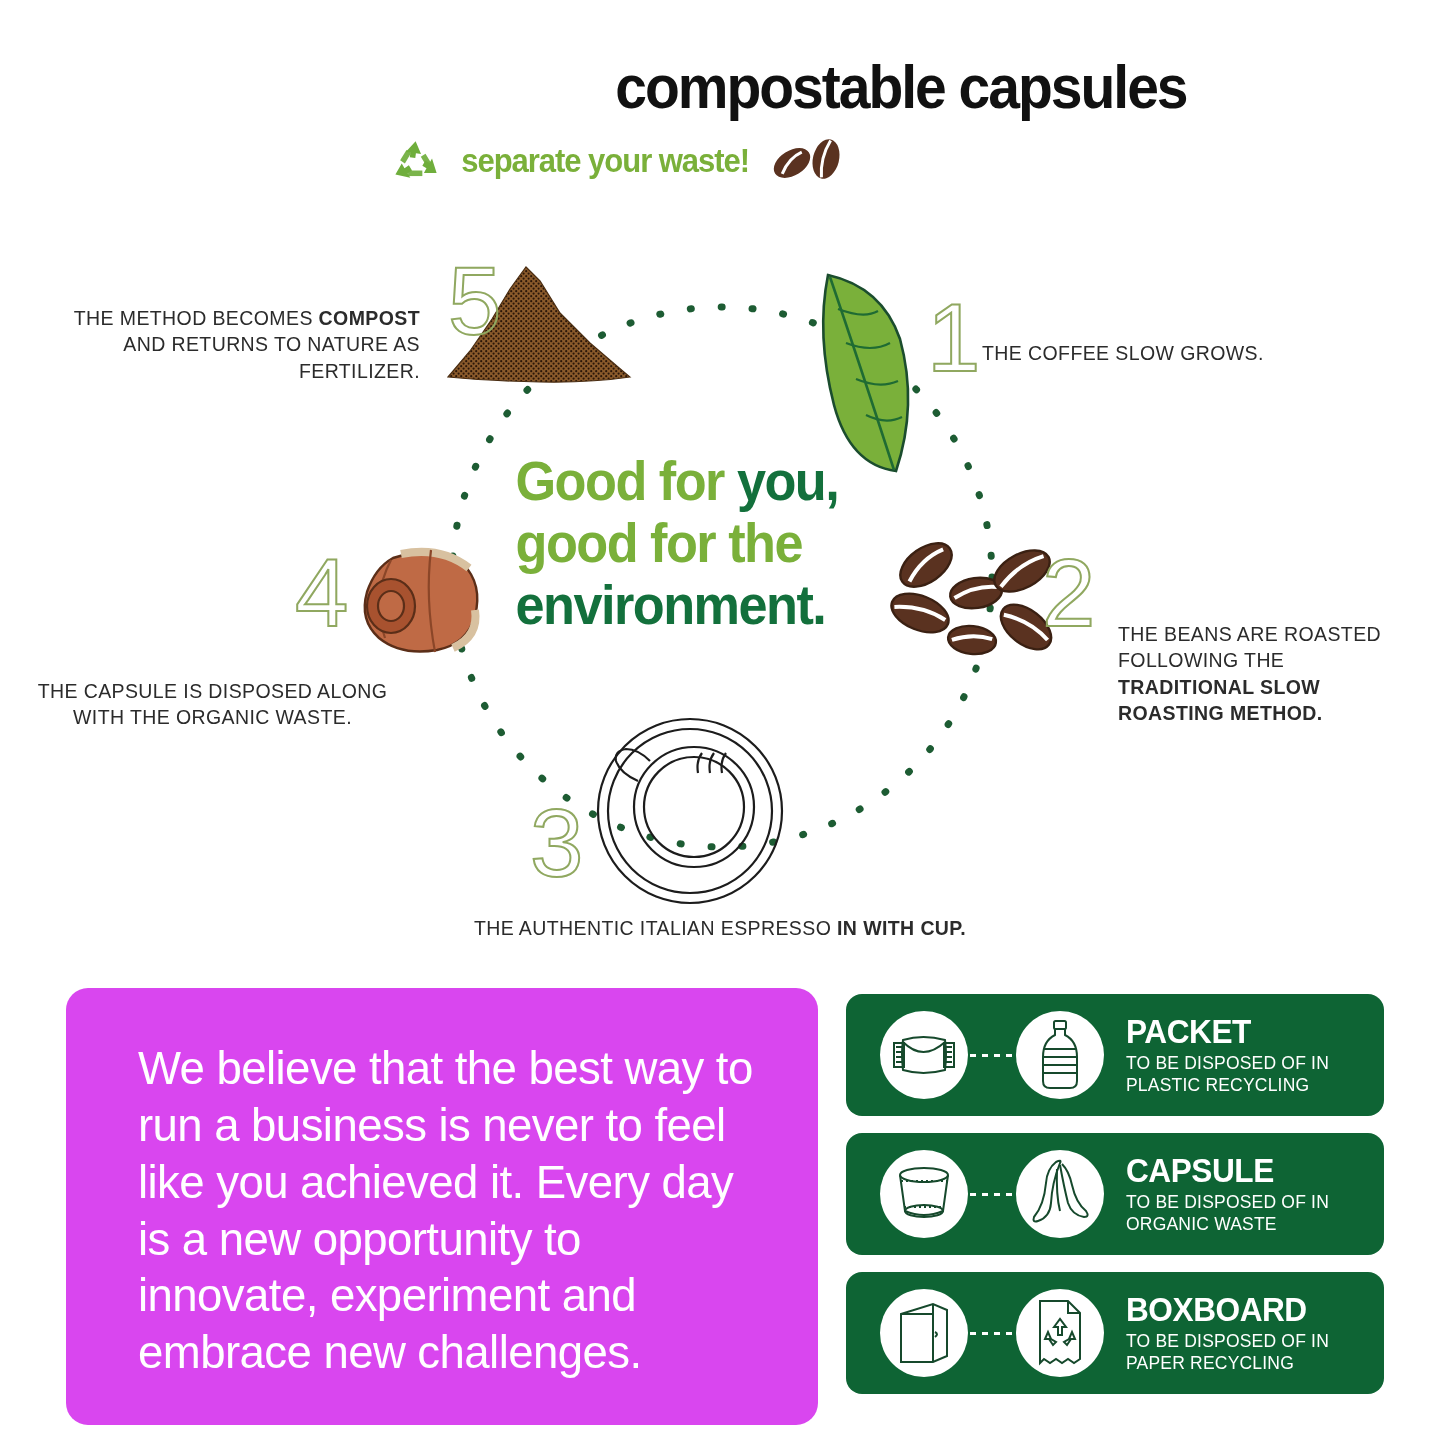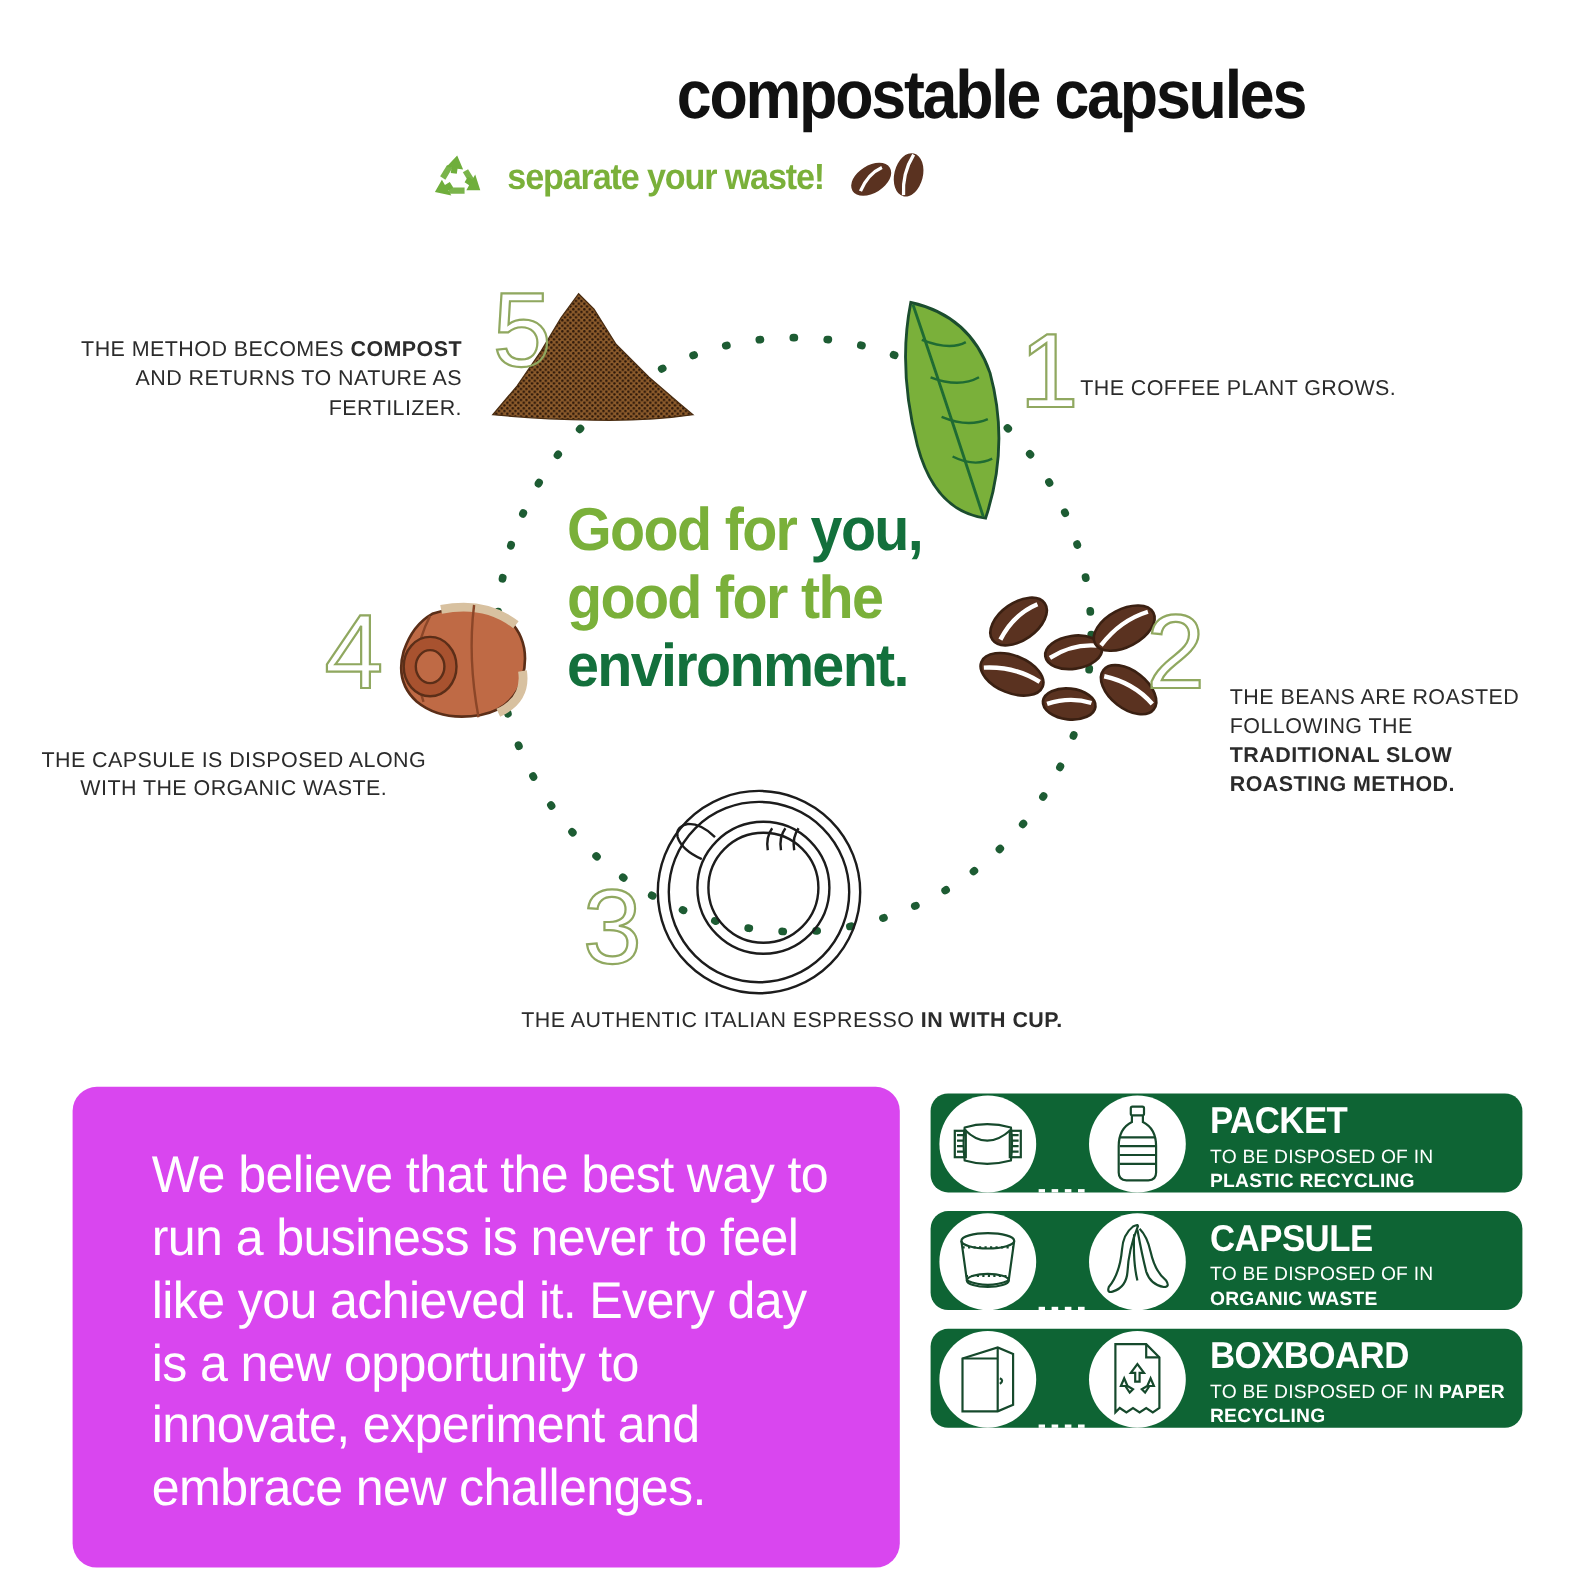--- a/index.html
+++ b/index.html
@@ -77,22 +77,22 @@
   .quote-text {
     color:#ffffff; font-size:47px; font-weight:400;
     line-height:1.21; letter-spacing:-0.6px;
     transform: scaleX(0.97); transform-origin: left top;
   }
 
   .cards { position:absolute; left:846px; top:12px; width:538px; }
   .card {
     position:relative;
     background:#0e6434; border-radius:16px;
-    height:90px; margin-bottom:17px;
-    display:flex; align-items:flex-end; padding-left:8px;
+    height:122px; margin-bottom:17px;
+    display:flex; align-items:center; padding-left:34px;
   }
   .circ {
     width:88px; height:88px; border-radius:50%;
     background:#ffffff; flex:0 0 88px;
     display:flex; align-items:center; justify-content:center;
   }
   .dash-link {
     width:44px; height:3px; flex:0 0 44px;
     background-image: linear-gradient(to right,#ffffff 0 6px, transparent 6px 12px);
     background-size:12px 3px; background-repeat:repeat-x;
@@ -100,21 +100,21 @@
   }
   .card-text { margin-left:22px; color:#ffffff; }
   .card-title {
     font-size:34px; font-weight:700; letter-spacing:-0.5px;
     line-height:1.0; transform:scaleX(0.93); transform-origin:left center;
   }
   .card-sub {
     font-size:17.5px; font-weight:400; line-height:1.22;
     letter-spacing:0.2px; margin-top:5px; max-width:300px;
   }
-  .card-sub b { font-weight:700; }
+  .card-sub b { font-weight:400; }
 </style>
 </head>
 <body>
 
 <div class="header">
   <div class="header-title">compostable capsules</div>
   <div class="header-sub-row">
     <span>
       <svg class="recycle-ico" viewBox="0 0 64 58">
         <g fill="#6fae3c">
@@ -175,21 +175,21 @@
       <path d="M28 10 Q16 70 34 140 Q50 200 96 206 Q118 140 100 74 Q82 22 28 10 Z" fill="#7ab03a" stroke="#1b4d2e" stroke-width="2.6"></path>
       <path d="M30 12 Q60 100 94 205" stroke="#1f6b33" stroke-width="2.6" fill="none"></path>
       <path d="M38 44 Q64 54 78 46" stroke="#1f6b33" stroke-width="2.2" fill="none"></path>
       <path d="M46 78 Q72 88 90 78" stroke="#1f6b33" stroke-width="2.2" fill="none"></path>
       <path d="M56 114 Q80 124 98 116" stroke="#1f6b33" stroke-width="2.2" fill="none"></path>
       <path d="M66 150 Q86 160 102 152" stroke="#1f6b33" stroke-width="2.2" fill="none"></path>
     </svg>
   </div>
   <span class="num" style="left:927px;top:55px;">1</span>
   <div class="caption" style="left:982px;top:105px;width:330px;">
-    <span>THE COFFEE PLANT GROWS.</span>
+    <span>THE COFFEE SLOW GROWS.</span>
   </div>
 
   <div style="position:absolute;left:890px;top:300px;">
     <svg width="180" height="125" viewBox="0 0 180 125">
       <g stroke="#3a2012" stroke-width="2.4" fill="#5a3220">
         <g transform="rotate(-35 36 30)">
           <ellipse cx="36" cy="30" rx="29" ry="17"></ellipse>
           <path d="M13 34 Q36 22 59 27" stroke="#ffffff" stroke-width="4" fill="none"></path>
         </g>
         <g transform="rotate(22 30 78)">

